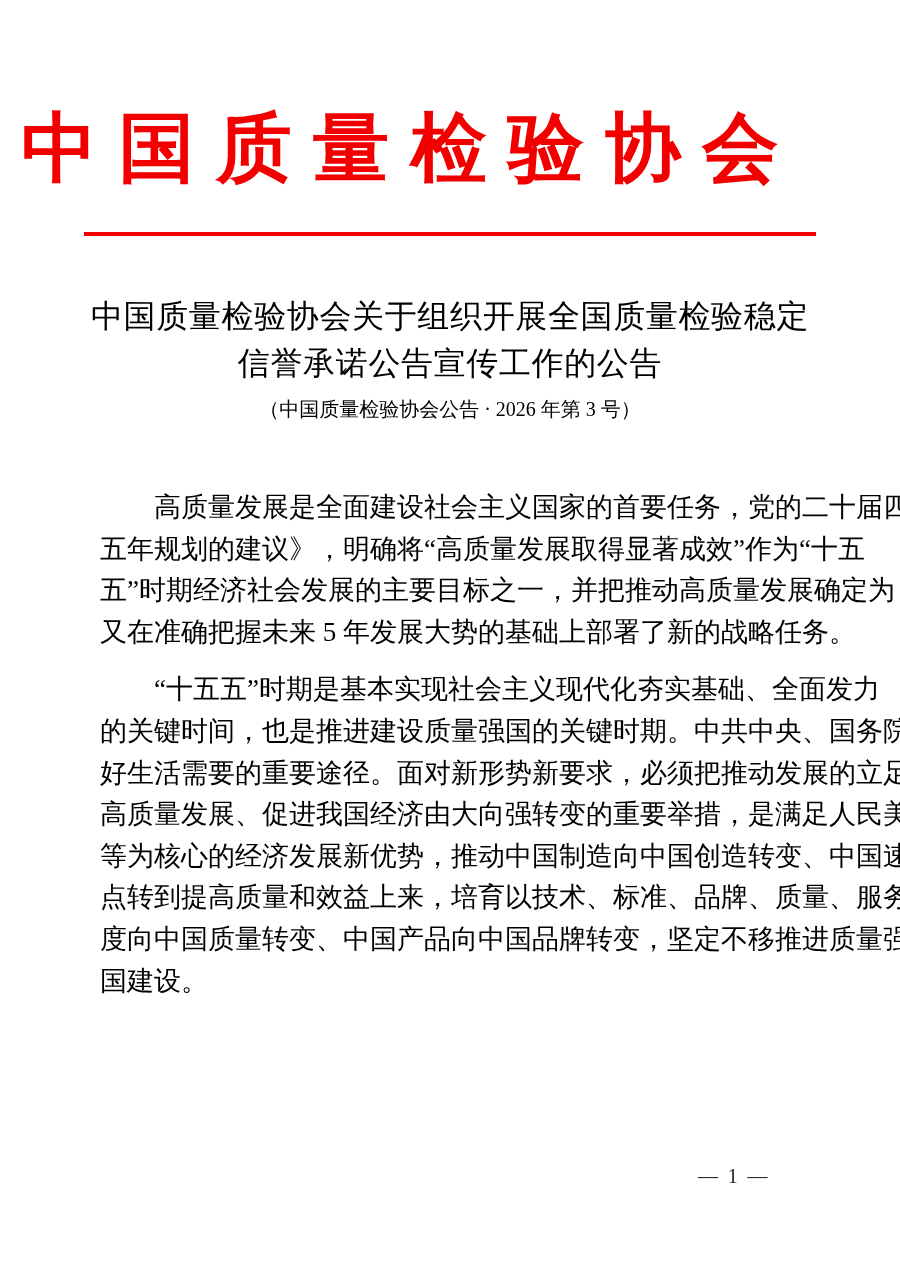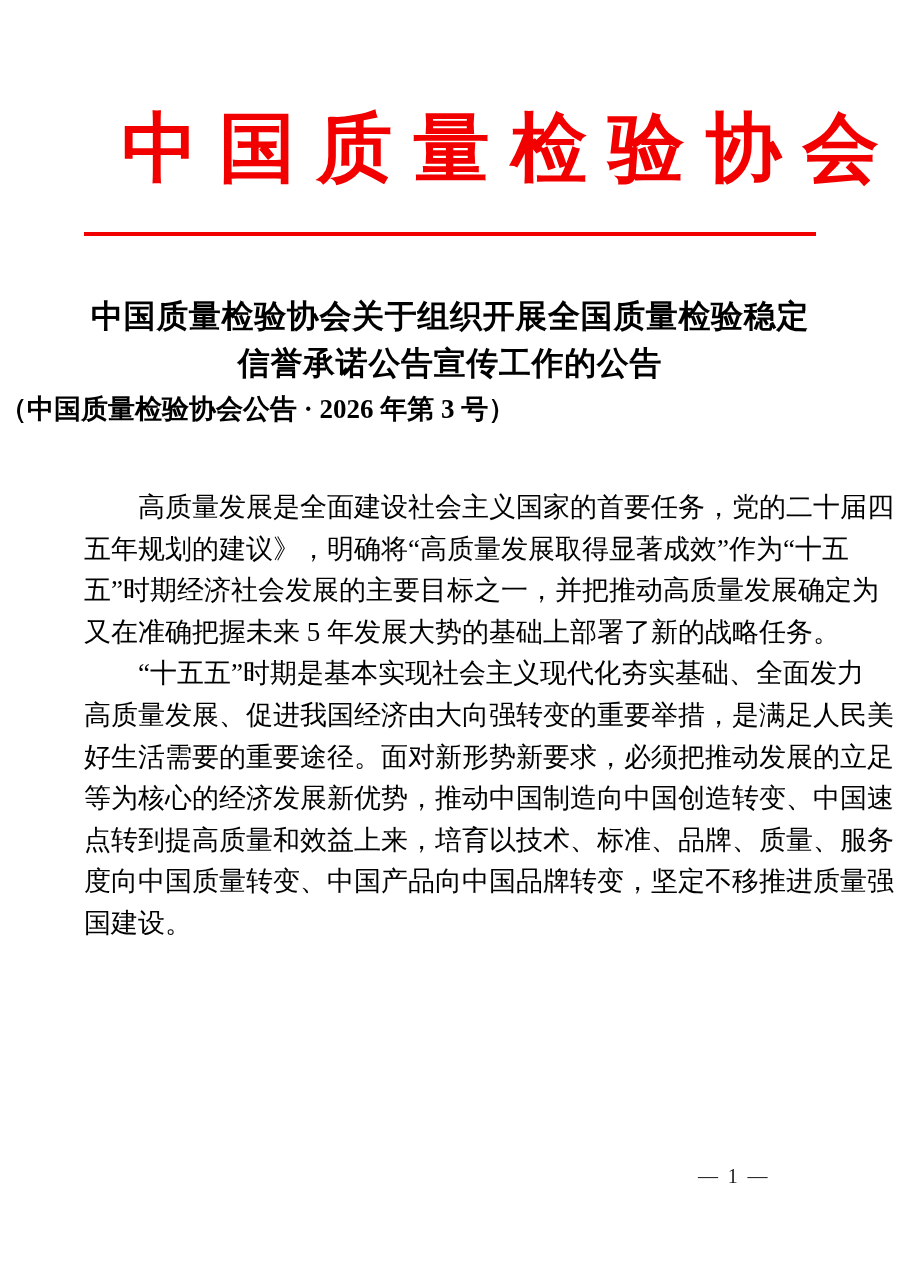--- a/index.html
+++ b/index.html
@@ -12,61 +12,62 @@
     width: 900px;
     height: 1273px;
     margin: 0 auto;
     background: #ffffff;
     overflow: hidden;
     font-family: "Liberation Serif", "DejaVu Serif", serif;
     color: #000000;
   }
   .letterhead {
     margin-top: 110px;
-    text-align: right;
+    text-align: left;
     font-size: 76px;
     line-height: 1;
     font-weight: bold;
     color: #f20000;
     letter-spacing: 0.28em;
     text-indent: 0.28em; 
     white-space: nowrap;
   }
   .red-rule {
     width: 732px;
     height: 4px;
     margin: 46px auto 0 auto;
     background: #f20000;
   }
   .doc-title {
     margin: 57px auto 0 auto;
     width: 800px;
     text-align: center;
     font-size: 32px;
     line-height: 47px;
-    font-weight: bold;
+    font-weight: normal;
     letter-spacing: 0.02em;
   }
   .doc-title .title-line {
     display: block;
   }
   .doc-subtitle {
     margin: 6px auto 0 auto;
-    font-size: 27px;
+    text-align: center;
+    font-size: 20px;
     line-height: 32px;
-    font-weight: bold;
+    font-weight: normal;
   }
   .body-text {
     width: 732px;
     margin: 62px auto 0 auto;
     font-size: 27px;
     line-height: 41.6px;
   }
   .para {
-    margin: 0;
+    margin: 16px;
     padding: 0;
   }
   .line {
     text-align: justify;
     text-align-last: justify;
     white-space: nowrap;
   }
   .line.first {
     text-indent: 2em;
   }
@@ -103,22 +104,23 @@
 
     <div class="para">
       <div class="line first">高质量发展是全面建设社会主义国家的首要任务，党的二十届四</div>
       <div class="line">五年规划的建议》，明确将“高质量发展取得显著成效”作为“十五</div>
       <div class="line">五”时期经济社会发展的主要目标之一，并把推动高质量发展确定为</div>
       <div class="line last">又在准确把握未来 5 年发展大势的基础上部署了新的战略任务。</div>
     </div>
 
     <div class="para">
       <div class="line first">“十五五”时期是基本实现社会主义现代化夯实基础、全面发力</div>
+      <div class="line">的关键时间，也是推进建设质量强国的关键时期。中共中央、国务院</div>
+      <div class="line">好生活需要的重要途径。面对新形势新要求，必须把推动发展的立足</div>
       <div class="line">高质量发展、促进我国经济由大向强转变的重要举措，是满足人民美</div>
-      <div class="line">好生活需要的重要途径。面对新形势新要求，必须把推动发展的立足</div>
       <div class="line">等为核心的经济发展新优势，推动中国制造向中国创造转变、中国速</div>
       <div class="line">点转到提高质量和效益上来，培育以技术、标准、品牌、质量、服务</div>
       <div class="line">度向中国质量转变、中国产品向中国品牌转变，坚定不移推进质量强</div>
       <div class="line last">国建设。</div>
     </div>
 
   </div>
 
   <div class="page-number">— 1 —</div>
 

